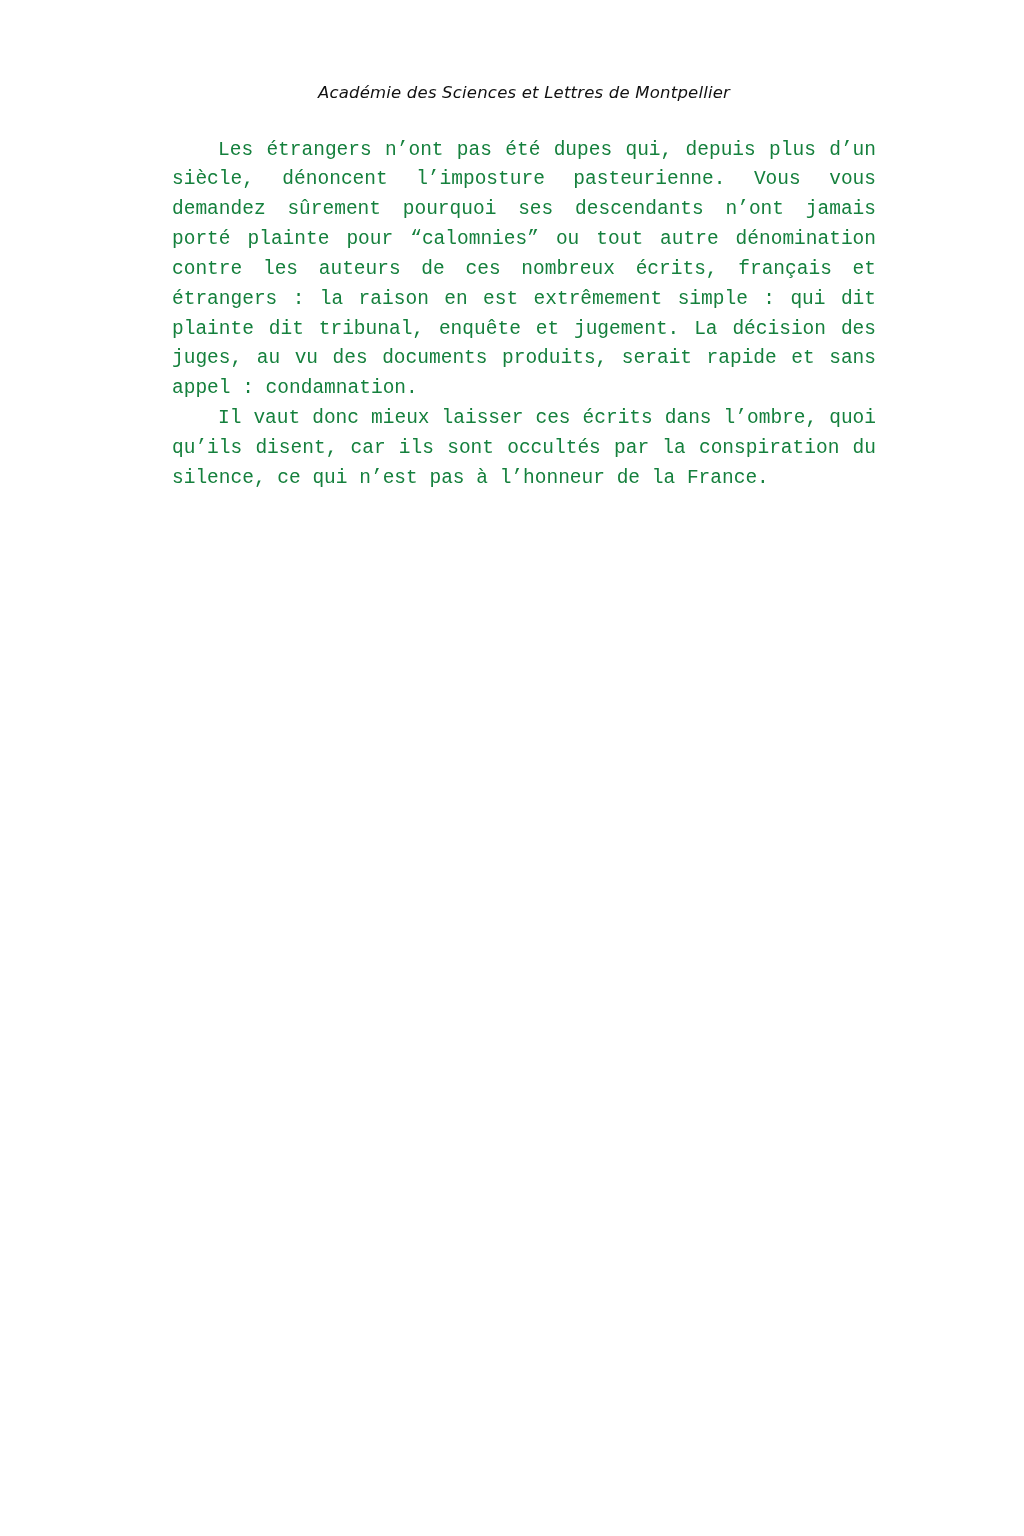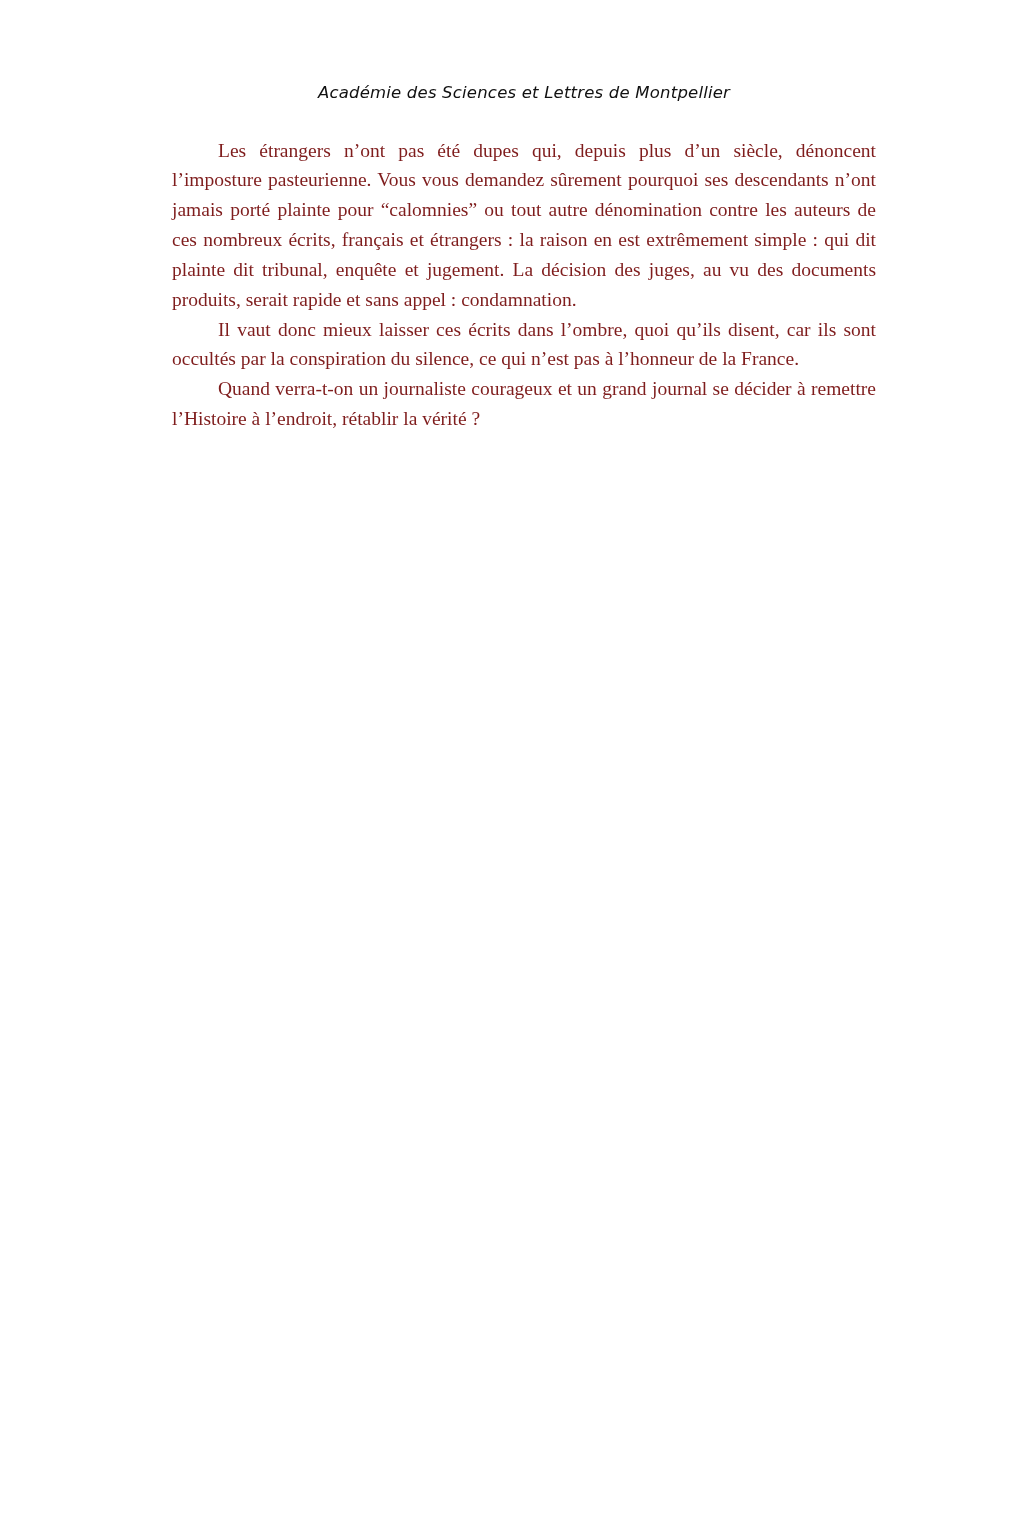--- a/index.html
+++ b/index.html
@@ -38,25 +38,25 @@
   .header .line2 {
     display: block;
   }
   .body-text {
     margin-top: 30px;
   }
   p.para {
     margin: 0 0 0 0;
     text-align: justify;
     text-justify: inter-word;
-    font-family: Liberation Serif, serif;
+    font-family: Liberation Mono, monospace;
     font-size: 19.5px;
     line-height: 1.53;
     text-indent: 46px;
-    color: #7f1d1d;
+    color: #15803d;
   }
   p.para + p.para {
   }
   .page-number {
     position: absolute;
     left: 0;
     right: 0;
     top: 1395px;
     text-align: center;
     font-family: "Liberation Serif", serif;
@@ -71,19 +71,18 @@
 
   <div class="content">
 
     <div class="header">
       <span class="line1">Académie des Sciences et Lettres de Montpellier</span>
     </div>
 
     <div class="body-text">
       <p class="para">Les étrangers n’ont pas été dupes qui, depuis plus d’un siècle, dénoncent l’imposture pasteurienne. Vous vous demandez sûrement pourquoi ses descendants n’ont jamais porté plainte pour “calomnies” ou tout autre dénomination contre les auteurs de ces nombreux écrits, français et étrangers : la raison en est extrêmement simple : qui dit plainte dit tribunal, enquête et jugement. La décision des juges, au vu des documents produits, serait rapide et sans appel : condamnation.</p>
       <p class="para">Il vaut donc mieux laisser ces écrits dans l’ombre, quoi qu’ils disent, car ils sont occultés par la conspiration du silence, ce qui n’est pas à l’honneur de la France.</p>
-      <p class="para">Quand verra-t-on un journaliste courageux et un grand journal se décider à remettre l’Histoire à l’endroit, rétablir la vérité ?</p>
     </div>
 
   </div>
 
 
 </div>
 
 </body></html>

